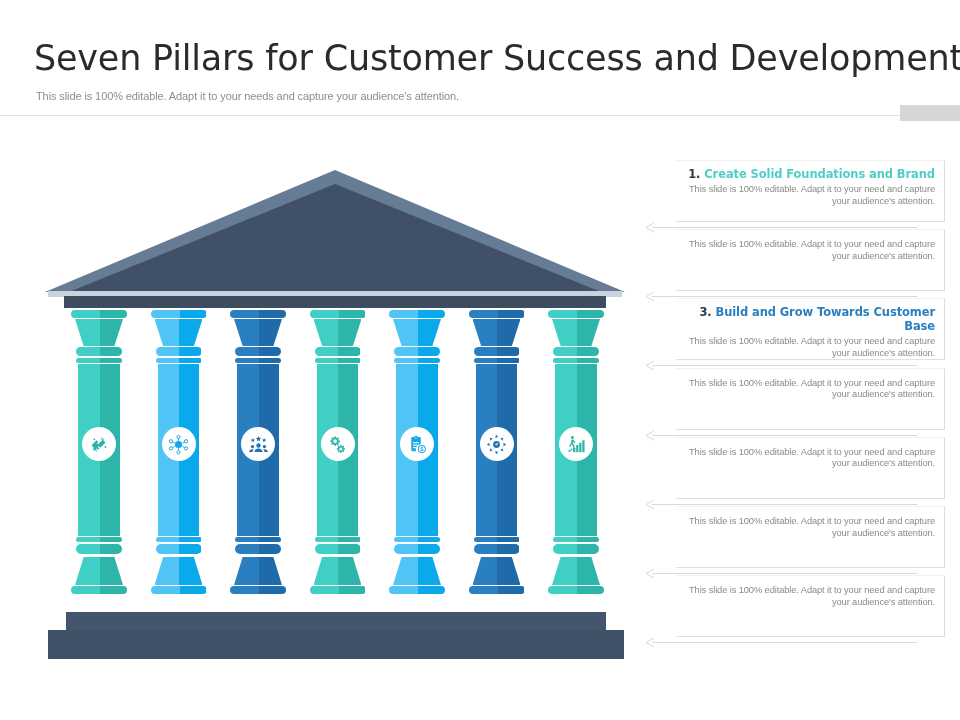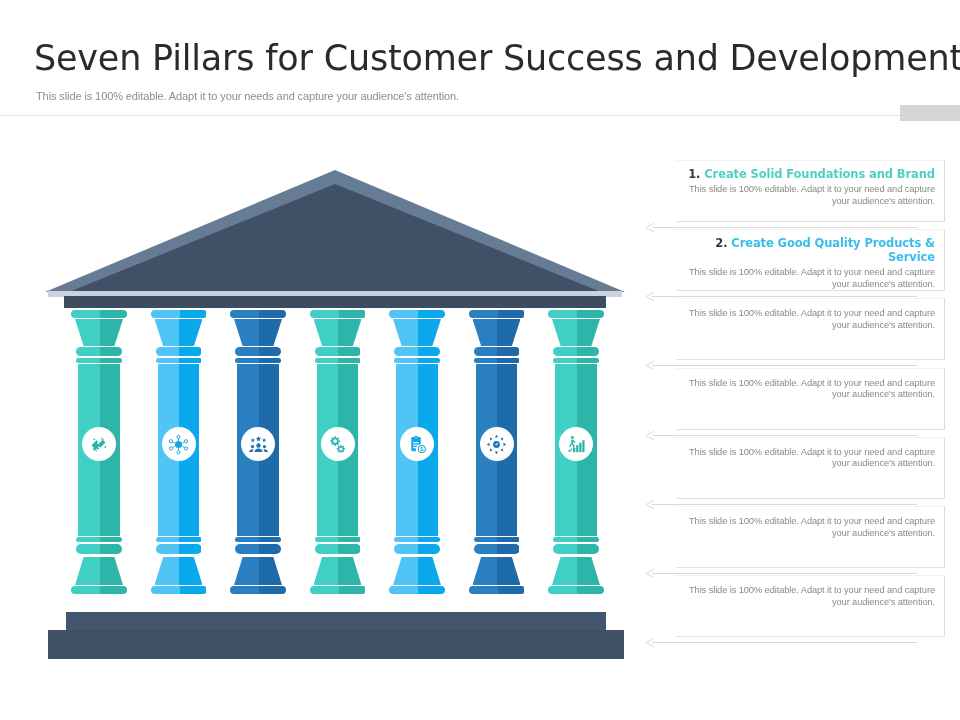--- a/index.html
+++ b/index.html
@@ -792,30 +792,30 @@
         <div class="card-title"><span class="card-num">1.</span> <span class="card-heading" style="color: rgb(78, 207, 198);">Create Solid Foundations and Brand</span></div>
         <div class="card-body">This slide is 100% editable.  Adapt it to your need and capture your audience's attention.</div>
       </div>
       <div class="connector" style="top: 62px;">
         <svg width="272" height="11" viewBox="0 0 272 11">
        <path d="M272 5.5 H7" stroke="#d9d9d9" stroke-width="1" fill="none"></path>
        <path d="M1 5.5 L9 1.2 M1 5.5 L9 9.8" stroke="#d9d9d9" stroke-width="1" fill="none"></path>
      </svg>
       </div>
       <div class="card" style="top: 69.2px;">
-        <div class="card-title"><span class="card-num">2.</span> <span class="card-heading" style="color: rgb(59, 189, 236);">Create Good Quality Products &amp; Service</span></div>
         <div class="card-body">This slide is 100% editable.  Adapt it to your need and capture your audience's attention.</div>
       </div>
       <div class="connector" style="top: 131.2px;">
         <svg width="272" height="11" viewBox="0 0 272 11">
        <path d="M272 5.5 H7" stroke="#d9d9d9" stroke-width="1" fill="none"></path>
        <path d="M1 5.5 L9 1.2 M1 5.5 L9 9.8" stroke="#d9d9d9" stroke-width="1" fill="none"></path>
      </svg>
       </div>
       <div class="card" style="top: 138.4px;">
+        <div class="card-title"><span class="card-num">3.</span> <span class="card-heading" style="color: rgb(42, 127, 192);">Build and Grow Towards Customer Base</span></div>
         <div class="card-body">This slide is 100% editable.  Adapt it to your need and capture your audience's attention.</div>
       </div>
       <div class="connector" style="top: 200.4px;">
         <svg width="272" height="11" viewBox="0 0 272 11">
        <path d="M272 5.5 H7" stroke="#d9d9d9" stroke-width="1" fill="none"></path>
        <path d="M1 5.5 L9 1.2 M1 5.5 L9 9.8" stroke="#d9d9d9" stroke-width="1" fill="none"></path>
      </svg>
       </div>
       <div class="card" style="top: 207.6px;">
         <div class="card-body">This slide is 100% editable.  Adapt it to your need and capture your audience's attention.</div>

